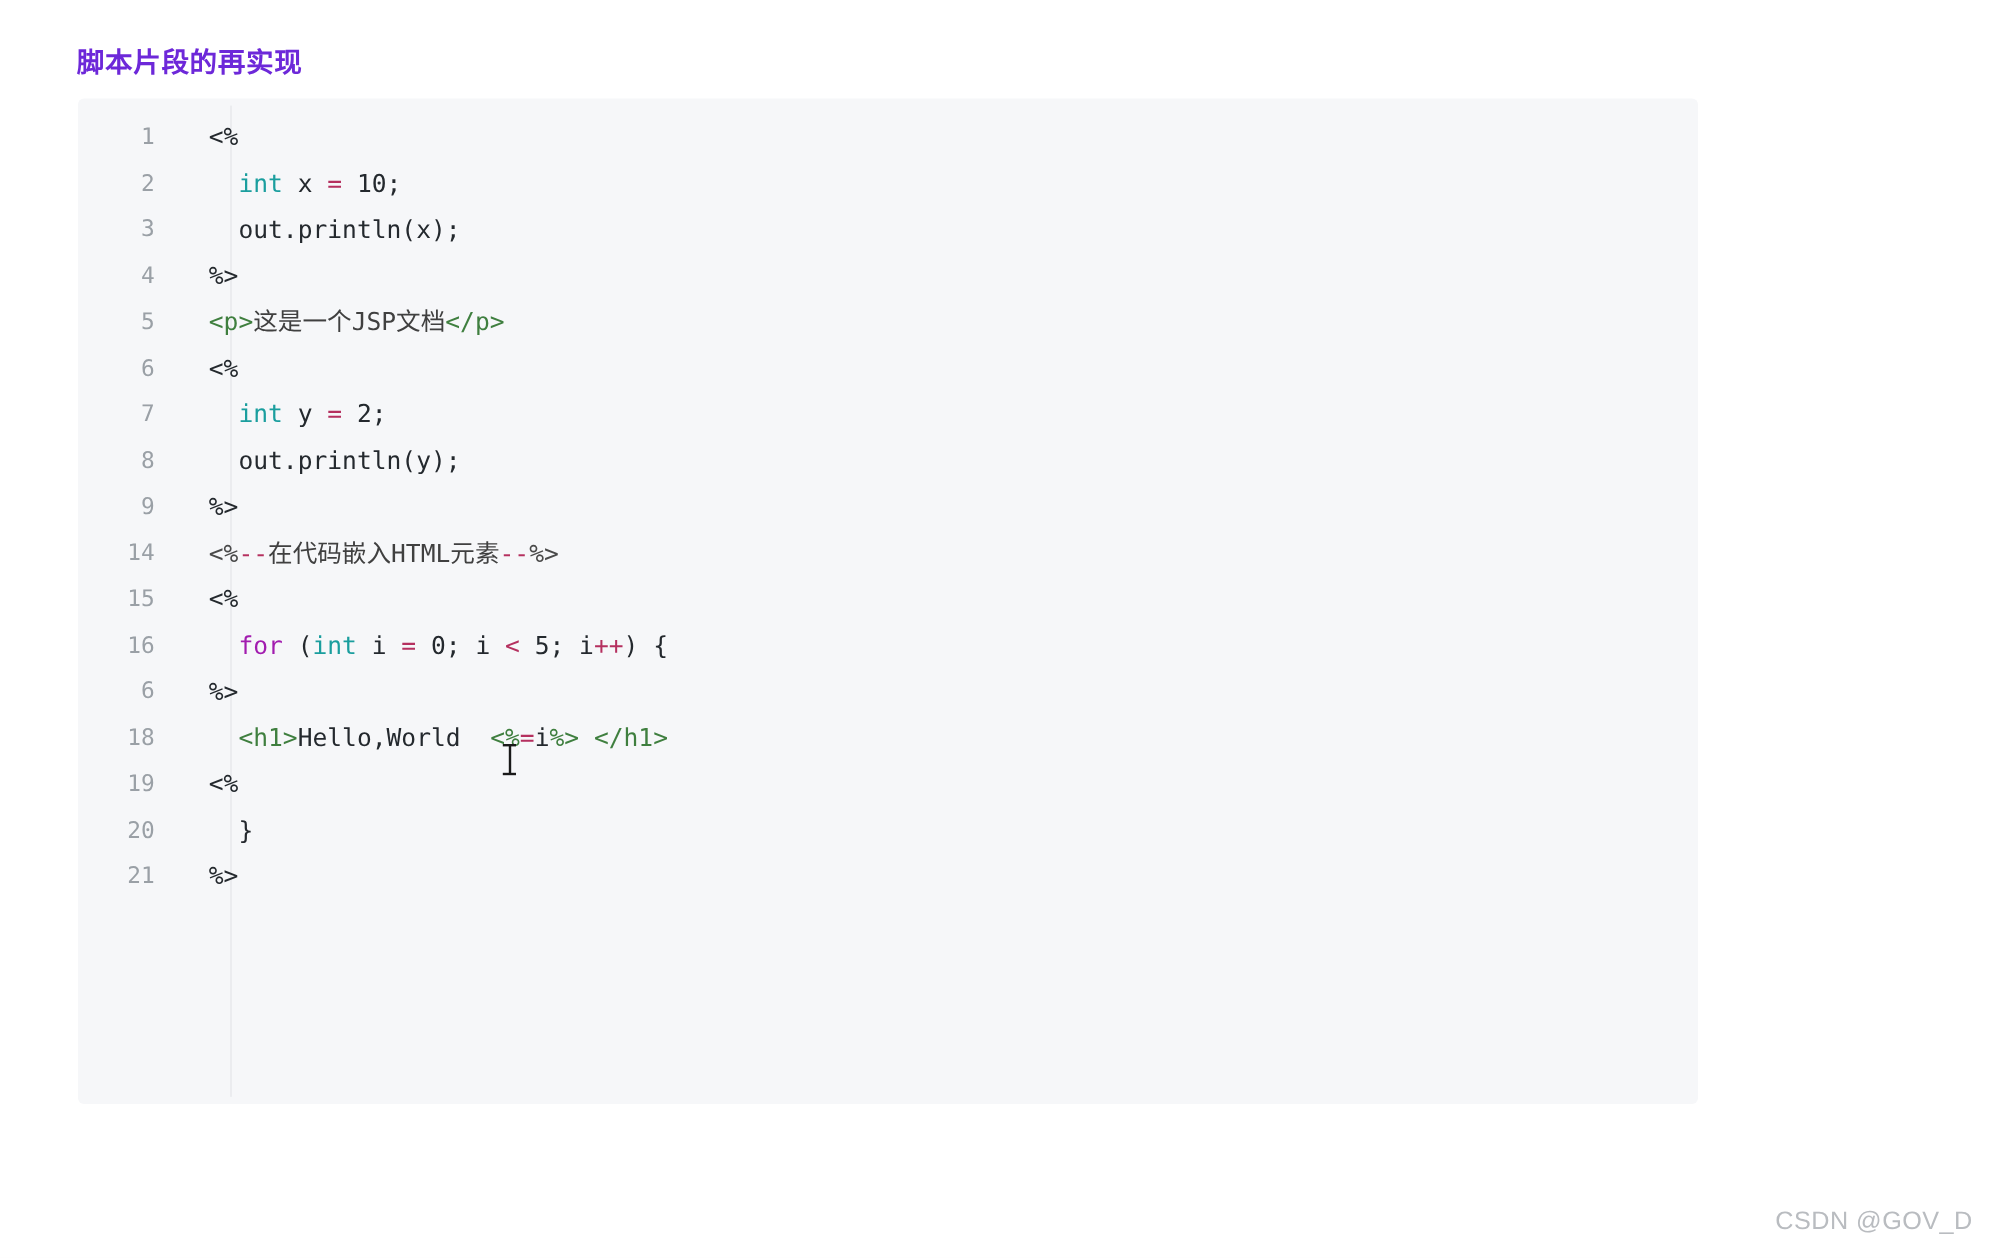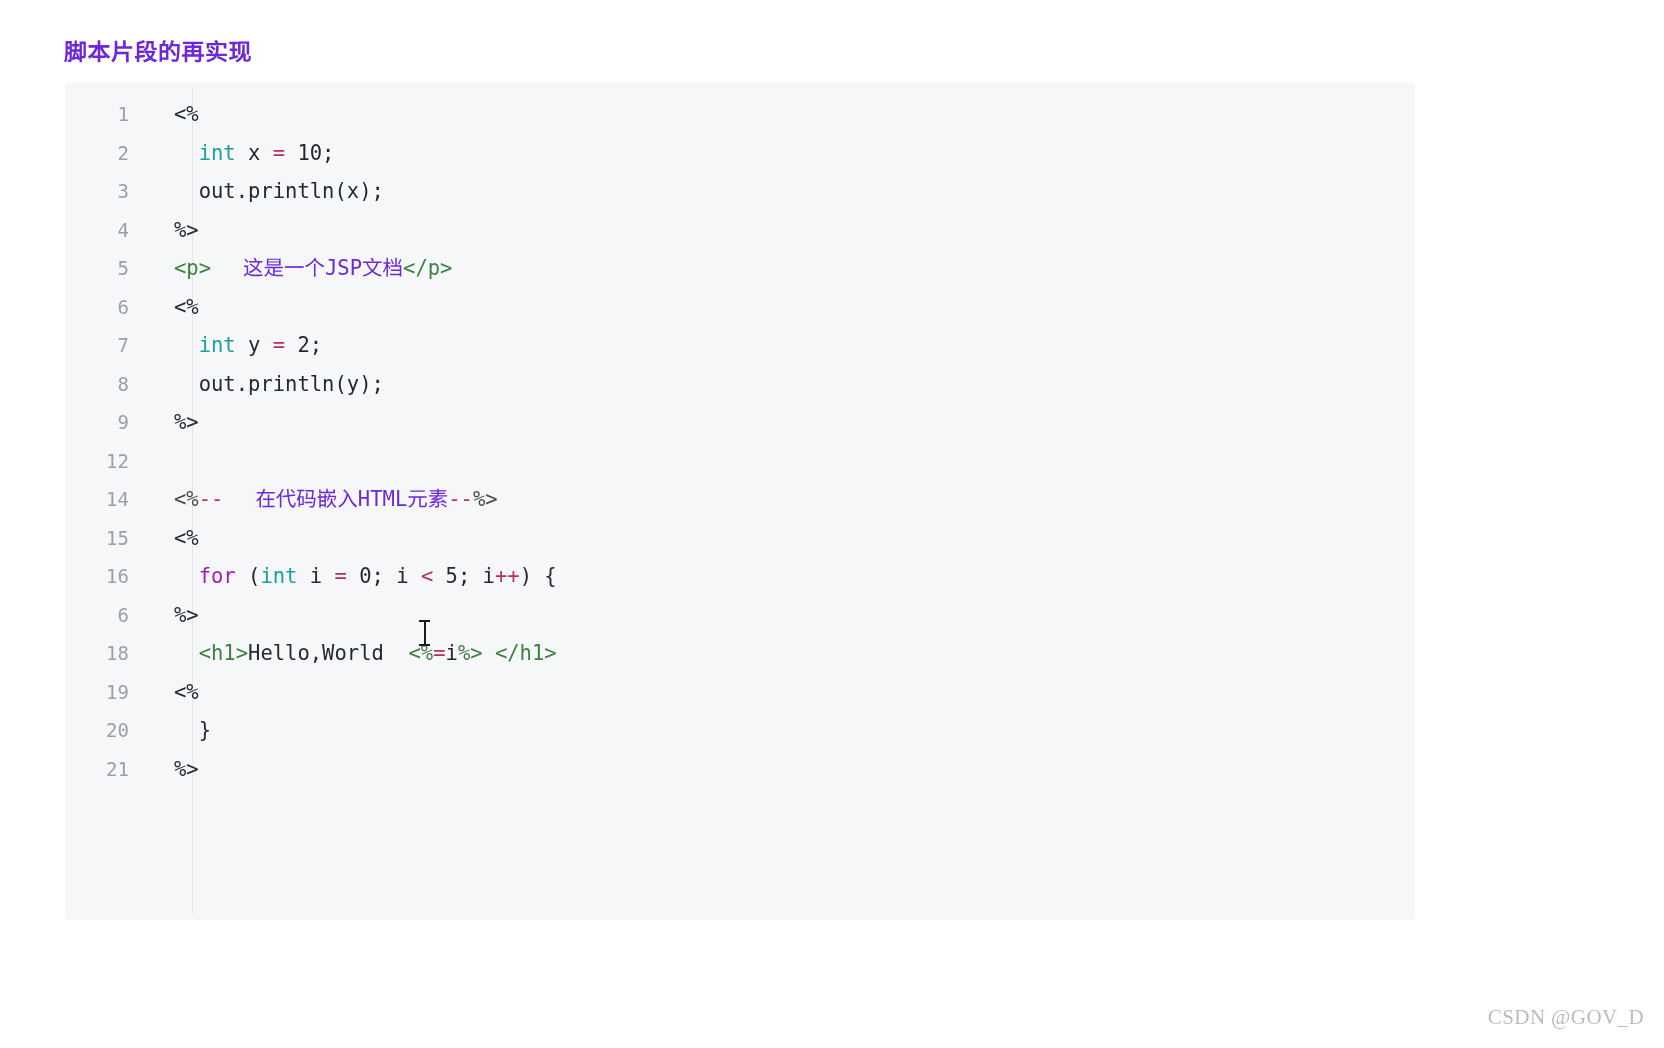--- a/index.html
+++ b/index.html
@@ -96,21 +96,21 @@
     height: 826px;
     background: #e3e5e8;
   }
 
   
   .t-plain   { color: #24292e; }
   .t-tag     { color: #3f7f3f; }      
   .t-kw      { color: #a21caf; }      
   .t-type    { color: #1a9e9e; }      
   .t-op      { color: #b5305f; }
-  .t-cn      { color: #6d28d9; margin-left: 32px; }      
+  .t-cn      { color: #404040; }      
   .t-cmt     { color: #4a4a4a; }
 
   
   .text-cursor {
     position: absolute;
     left: 419px;
     top: 618px;
     width: 11px;
     height: 30px;
     pointer-events: none;
@@ -134,21 +134,21 @@
   .text-cursor .cap-top { top: 2px; }
   .text-cursor .cap-bot { bottom: 2px; }
 
   
   .watermark {
     position: absolute;
     right: 20px;
     bottom: 18px;
     font-size: 21px;
     color: #b9bcc0;
-    font-family: Liberation Serif, serif;
+    font-family: Liberation Sans, sans-serif;
     letter-spacing: 0.4px;
     white-space: nowrap;
   }
 </style>
 </head>
 <body>
 
 <h1 class="page-title">脚本片段的再实现</h1>
 
 <div class="code-block">
@@ -206,25 +206,20 @@
     </div>
 
     <div class="code-row">
       <span class="gutter">9</span>
       <span class="divider-col"></span>
       <span class="code-text"><span class="t-plain">%&gt;</span></span>
     </div>
 
 
 
-    <div class="code-row">
-      <span class="gutter">12</span>
-      <span class="divider-col"></span>
-      <span class="code-text"></span>
-    </div>
 
 
     <div class="code-row">
       <span class="gutter">14</span>
       <span class="divider-col"></span>
       <span class="code-text"><span class="t-cmt">&lt;%</span><span class="t-op">--</span><span class="t-cn">在代码嵌入HTML元素</span><span class="t-op">--</span><span class="t-cmt">%&gt;</span></span>
     </div>
 
     <div class="code-row">
       <span class="gutter">15</span>

